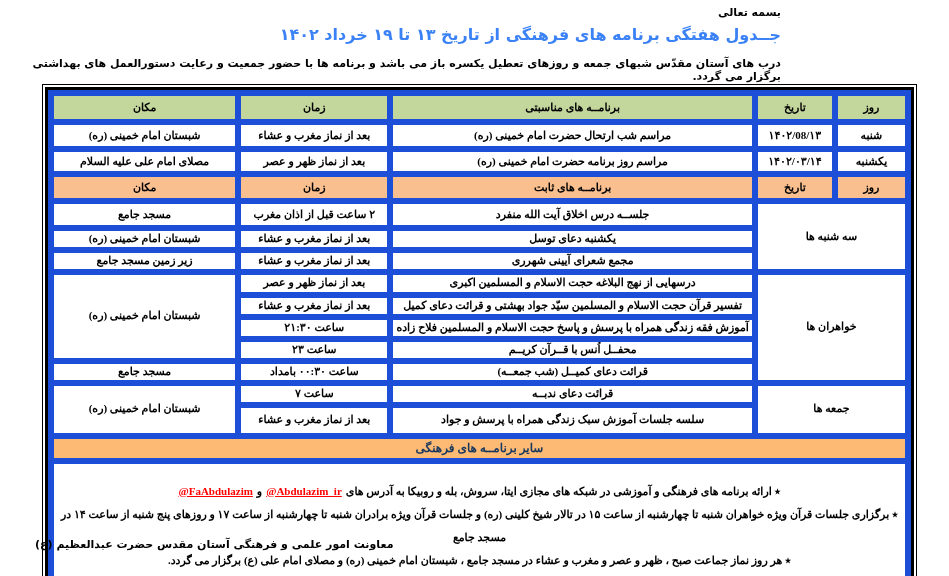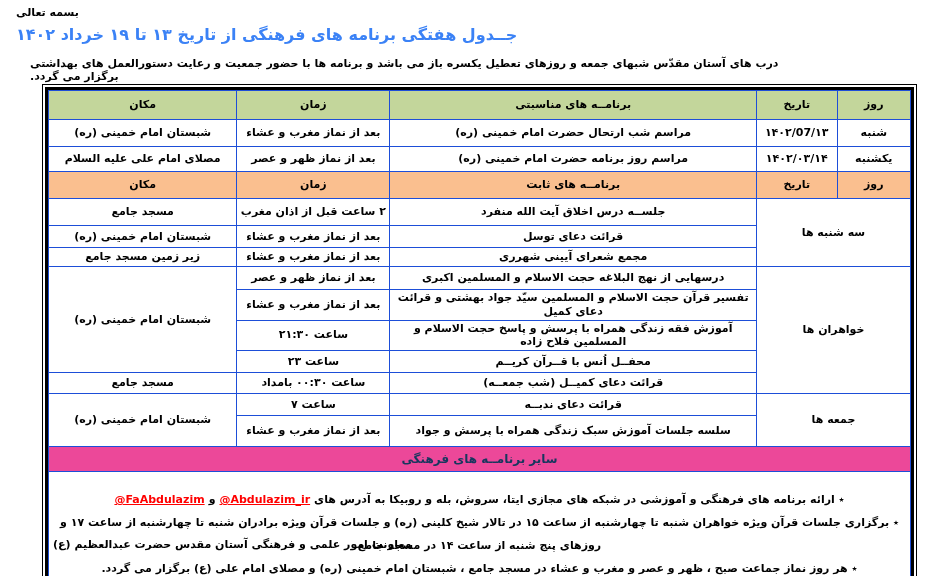--- a/index.html
+++ b/index.html
@@ -7,48 +7,49 @@
   .canvas {
     position:relative;
     width:949px; height:576px;
     background:#fff;
     font-family:"DejaVu Sans", sans-serif;
     font-weight:bold;
     color:#000;
     overflow:hidden;
     direction:rtl;
   }
-  .center-line { position:absolute; left:16px; width:781px; text-align:left; }
+  .center-line { position:absolute; left:0; width:781px; text-align:right; }
   .bismillah { top:6px; font-size:11px; }
   .doc-title { top:25px; font-size:16px; color:#3b82f6; }
   .doc-subtitle { top:57px; font-size:11px;padding-left:14px; }
 
   .table-frame {
     position:absolute; left:42px; top:84px; width:875px;
     border:1px solid #000; padding:2px; background:#fff;
   }
   .table-inner { border:3px solid #000; }
   table { width:100%; border-collapse:collapse; table-layout:fixed; direction:rtl; }
   td, th {
-    border:1px solid #1d4ed8;
+    border:6px solid #1d4ed8;
     text-align:center; vertical-align:middle;
     font-size:11px; font-weight:bold;
     padding:1px 3px;
     line-height:1.25;
     overflow:hidden;
+    font-family:Liberation Serif, serif;
   }
   .hdr-green  { background:#c3d69b; }
   .hdr-orange { background:#fabf8f; }
-  .band-blue  { background:#ec4899; color:#17375e; font-size:12px; }
+  .band-blue  { background:#fdba74; color:#17375e; font-size:12px; }
   .notes-cell { padding:16px 6px; }
   .note-line { text-align:center; font-size:11px; line-height:23px; direction:rtl; }
   .note-line span { margin:0 2px; }
   .handle { color:#ff0000; text-decoration:underline; direction:ltr; unicode-bidi:embed; cursor:pointer; }
   .footer-sign {
-    position:absolute; left:53px; top:538px;
+    position:absolute; left:35px; top:538px;
     font-size:11px; direction:rtl; white-space:nowrap;
   }
 </style>
 </head>
 <body>
 
 <div class="canvas">
 
   <div class="center-line bismillah">بسمه تعالی</div>
   <div class="center-line doc-title">جــدول هفتگی برنامه های فرهنگی از تاریخ ۱۳ تا ۱۹ خرداد ۱۴۰۲</div>
@@ -69,21 +70,21 @@
             <tr style="height:29px">
           <th class="hdr-green">روز</th>
           <th class="hdr-green">تاریخ</th>
           <th class="hdr-green">برنامــه های مناسبتی</th>
           <th class="hdr-green">زمان</th>
           <th class="hdr-green">مکان</th>
         </tr>
 
         <tr style="height:27px">
           <td>شنبه</td>
-          <td>۱۴۰۲/07/۱۳</td>
+          <td>۱۴۰۲/08/۱۳</td>
           <td>مراسم شب ارتحال حضرت امام خمینی (ره)</td>
           <td>بعد از نماز مغرب و عشاء</td>
           <td>شبستان امام خمینی (ره)</td>
         </tr>
         <tr style="height:25px">
           <td>یکشنبه</td>
           <td>۱۴۰۲/۰۳/۱۴</td>
           <td>مراسم روز برنامه حضرت امام خمینی (ره)</td>
           <td>بعد از نماز ظهر و عصر</td>
           <td>مصلای امام علی علیه السلام</td>
@@ -97,21 +98,21 @@
           <th class="hdr-orange">مکان</th>
         </tr>
 
         <tr style="height:27px">
           <td colspan="2" rowspan="3">سه شنبه ها</td>
           <td>جلســه درس اخلاق آیت الله منفرد</td>
           <td>۲ ساعت قبل از اذان مغرب</td>
           <td>مسجد جامع</td>
         </tr>
         <tr style="height:22px">
-          <td>قرائت دعای توسل</td>
+          <td>یکشنبه دعای توسل</td>
           <td>بعد از نماز مغرب و عشاء</td>
           <td>شبستان امام خمینی (ره)</td>
         </tr>
         <tr style="height:19px">
           <td>مجمع شعرای آیینی شهرری</td>
           <td>بعد از نماز مغرب و عشاء</td>
           <td>زیر زمین مسجد جامع</td>
         </tr>
 
         <tr style="height:23px">

